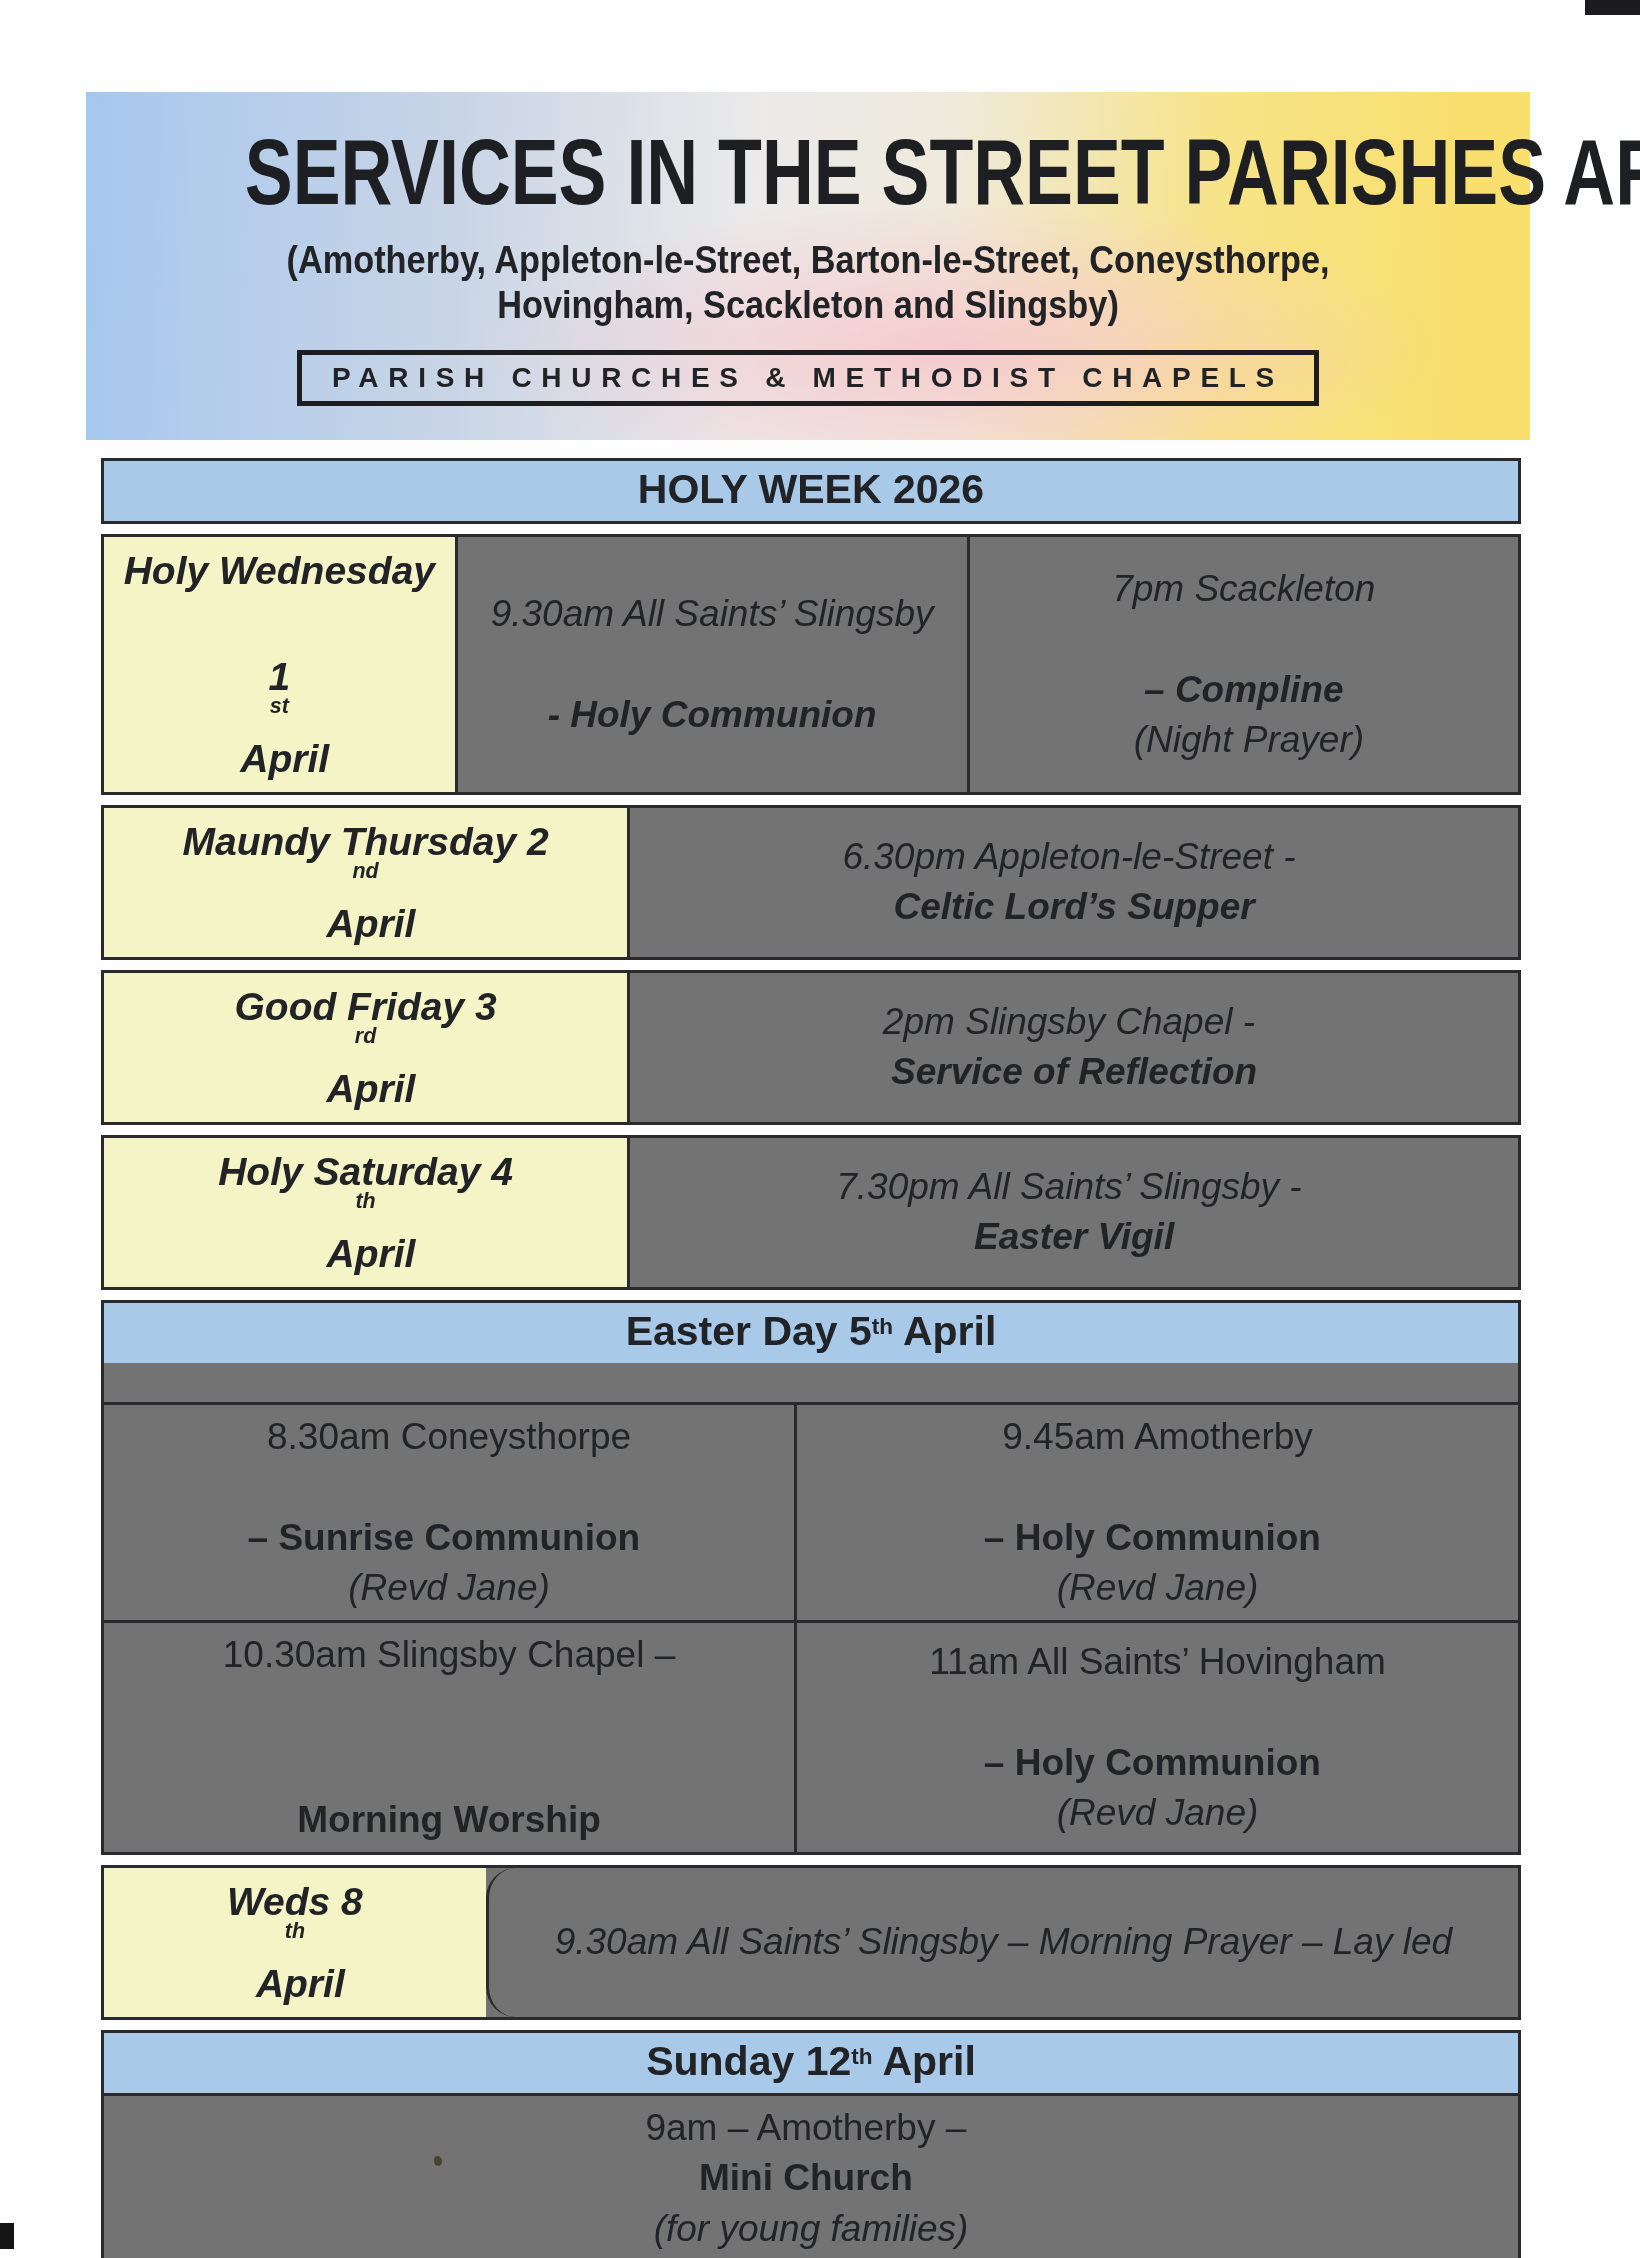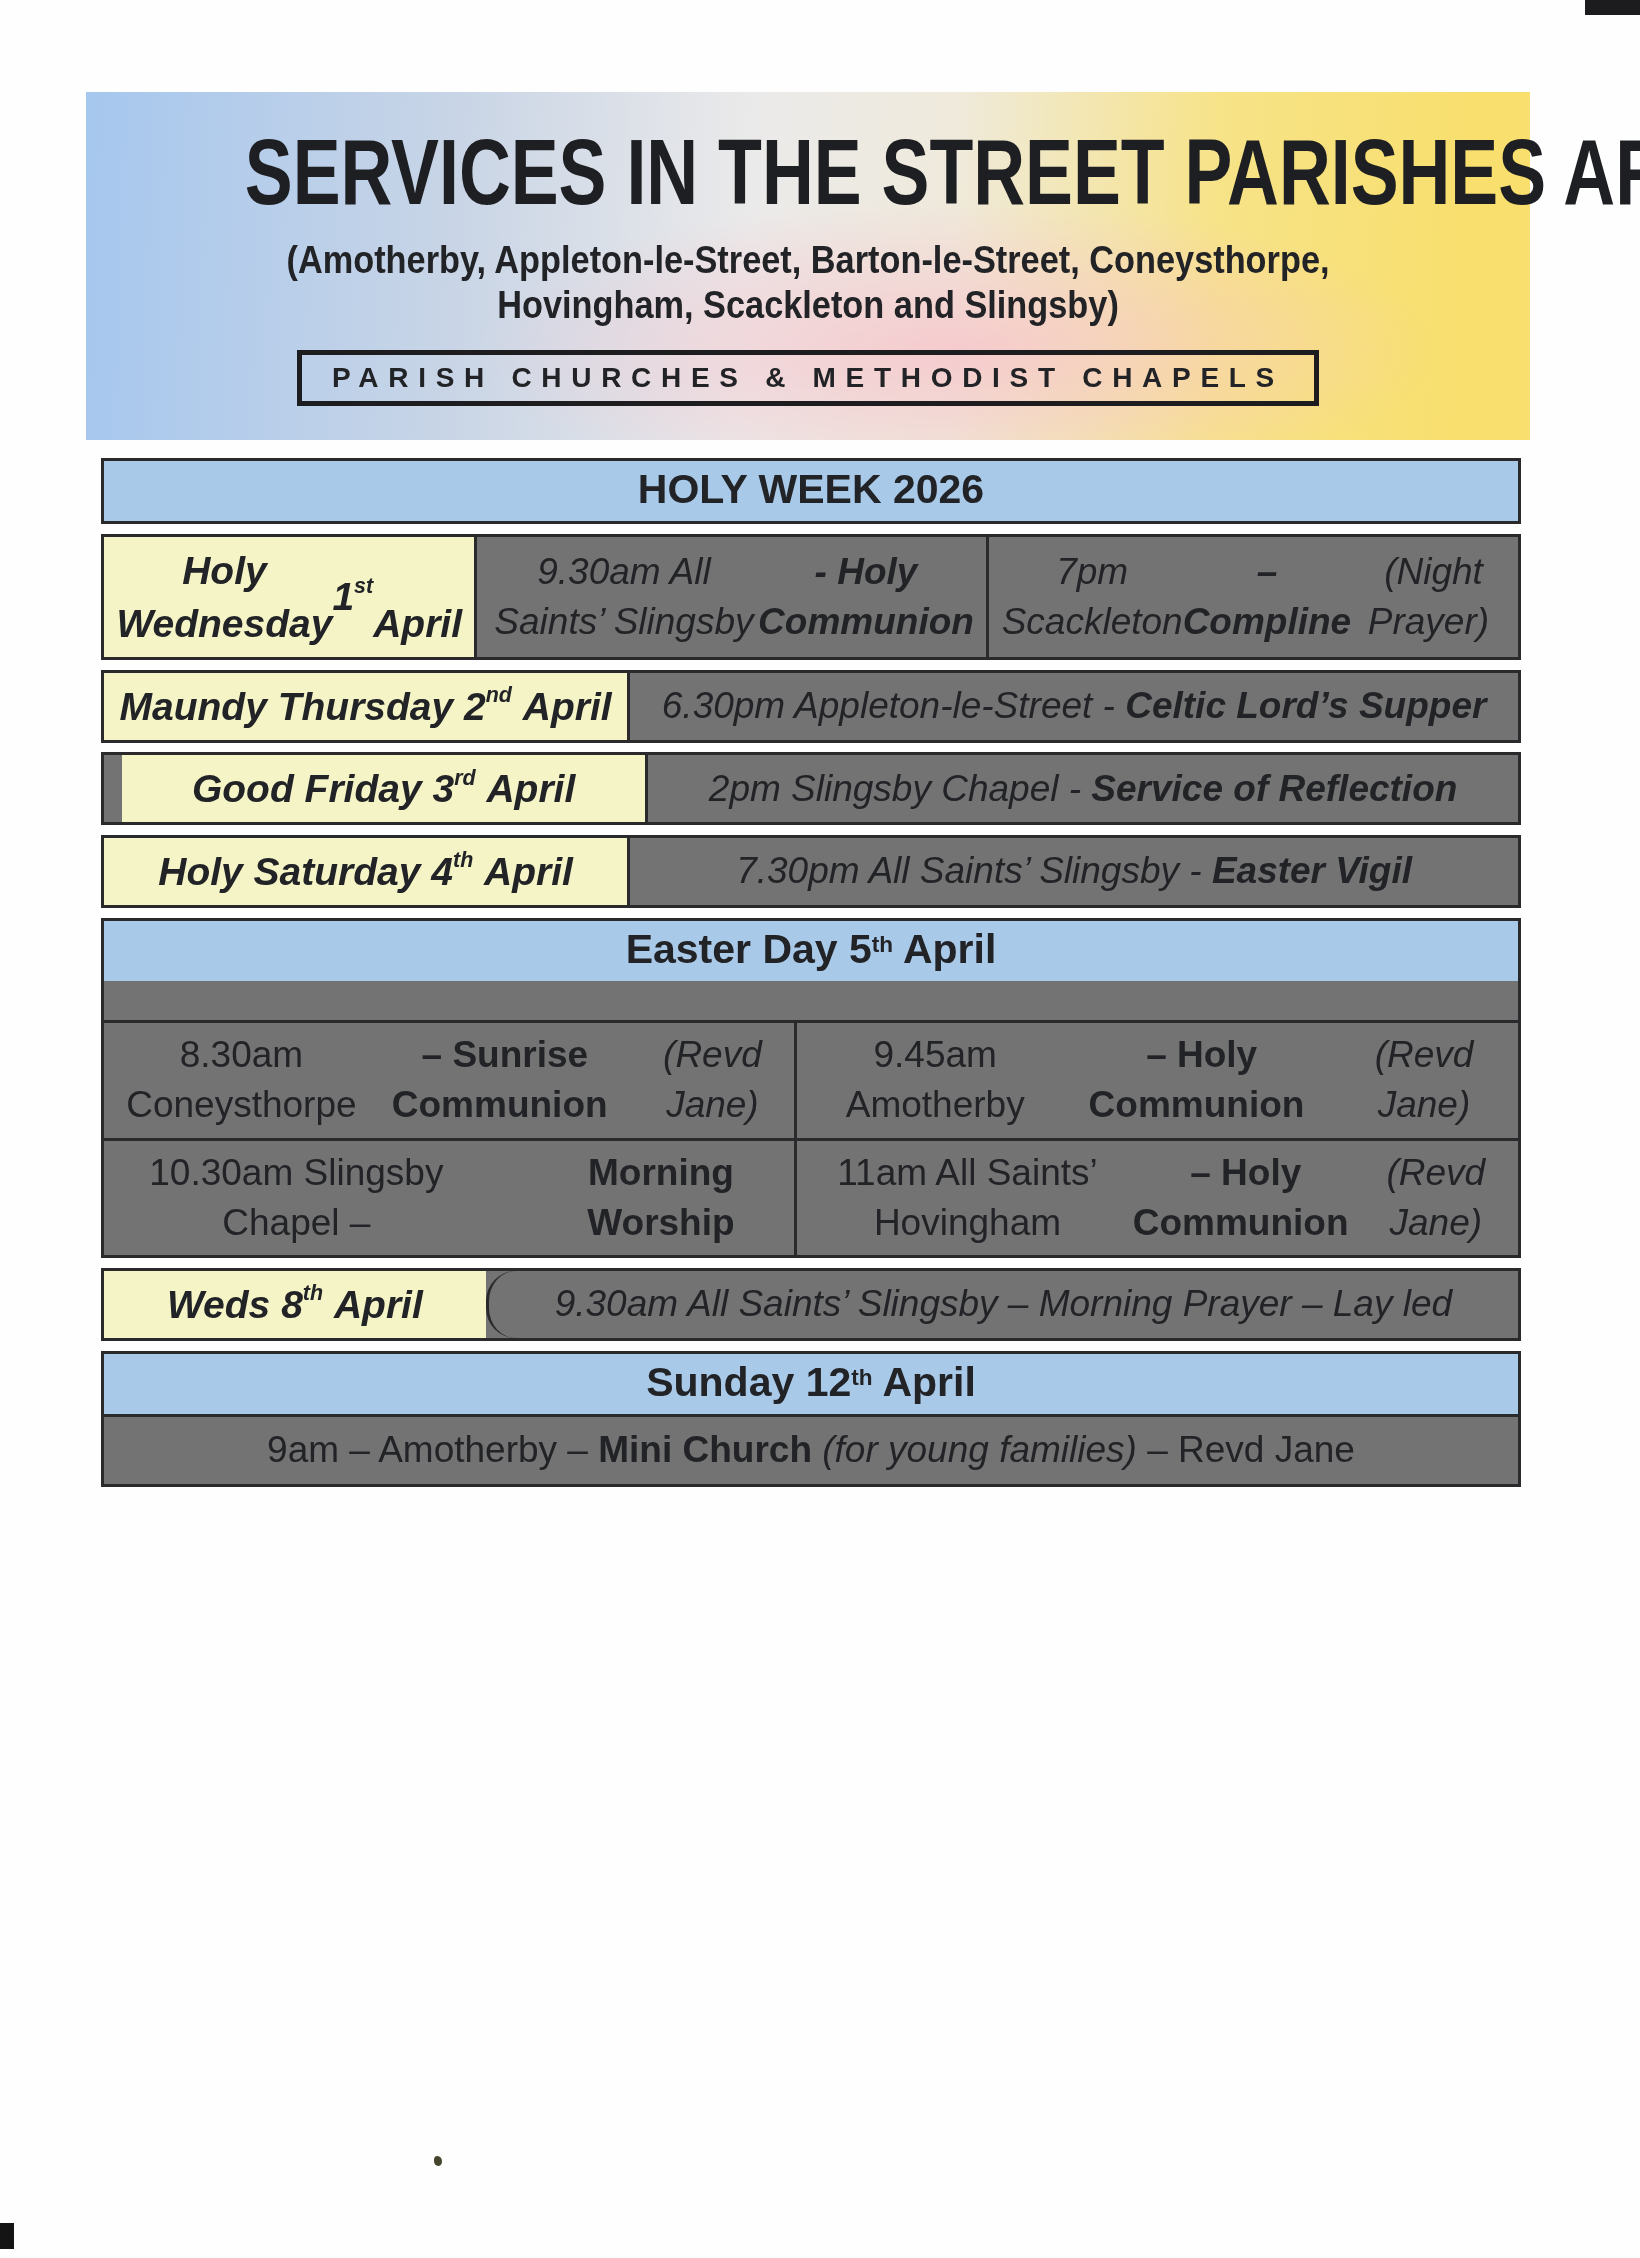--- a/index.html
+++ b/index.html
@@ -30,21 +30,21 @@
     padding:7px 30px; font-size:28px; font-weight:700; letter-spacing:9.7px;
     white-space:nowrap; background:transparent;
   }
   
   .table{ margin:17.6px 0 0 101px; width:1420px; }
   .block{ border:3.5px solid var(--border,#2a2a2c); margin-bottom:9.7px; background:#737373; box-sizing:border-box; }
   .block > div + div{ border-top:3.5px solid var(--border,#2a2a2c); }
   .band{ background:var(--band-blue,#a9c9e9); text-align:center; font-weight:700; font-size:41px; padding:5.3px 0 8px; }
   .row{ display:flex; align-items:stretch; }
   .cell{
-    box-sizing:border-box; display:flex; flex-direction:row; justify-content:center;
+    box-sizing:border-box; display:flex; flex-direction:column; justify-content:center;
     align-items:center; text-align:center; padding:7px 12.4px; font-size:37px; line-height:1.36;
   }
   .cell + .cell{ border-left:3.5px solid var(--border,#2a2a2c); }
   .cell.yellow{ background:var(--cell-yellow,#f4f4c6); font-size:39px; }
   .seg{ white-space:pre-wrap; }
   .seg.i{ font-style:italic; }
   .seg.b{ font-weight:700; }
   .seg.bi{ font-weight:700; font-style:italic; }
   .seg.sup{ font-size:.55em; position:relative; top:-.5em; }
   
@@ -103,21 +103,21 @@
             <span class="seg bi"> April</span>
           </div>
           <div class="cell" style="flex: 1 1 auto;">
             <span class="seg i">6.30pm Appleton-le-Street - </span>
             <span class="seg bi">Celtic Lord’s Supper</span>
           </div>
         </div>
       </div>
       <div class="block">
         <div class="row" style="min-height: 56px;">
-          <div class="cell yellow" style="flex: 0 0 37%; margin-left: 18px;">
+          <div class="cell yellow" style="flex: 0 0 37%;">
             <span class="seg bi">Good Friday 3</span>
             <span class="seg bi sup">rd</span>
             <span class="seg bi"> April</span>
           </div>
           <div class="cell" style="flex: 1 1 auto;">
             <span class="seg i">2pm Slingsby Chapel - </span>
             <span class="seg bi">Service of Reflection</span>
           </div>
         </div>
       </div>

